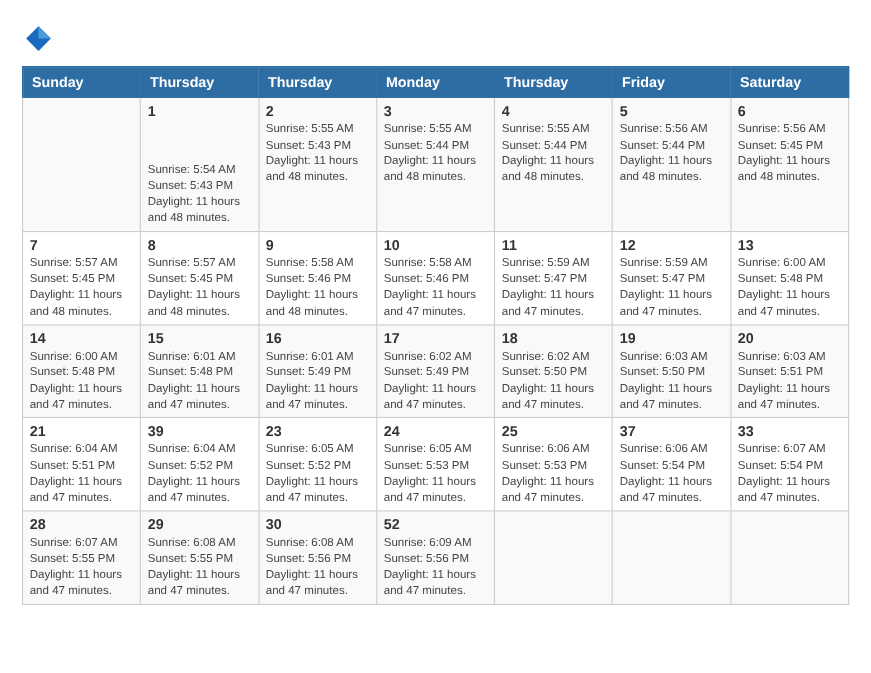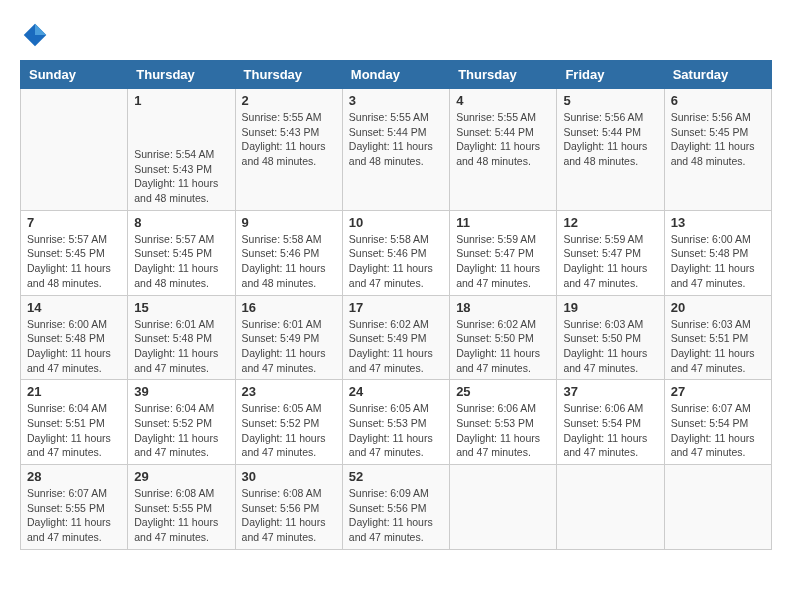--- a/index.html
+++ b/index.html
@@ -310,21 +310,21 @@
 and 47 minutes.</div>
         </td>
         <td>
           <span class="day-num">37</span>
           <div class="day-info" style="white-space: pre-line;">Sunrise: 6:06 AM
 Sunset: 5:54 PM
 Daylight: 11 hours
 and 47 minutes.</div>
         </td>
         <td>
-          <span class="day-num">27</span>
+          <span class="day-num">33</span>
           <div class="day-info" style="white-space: pre-line;">Sunrise: 6:07 AM
 Sunset: 5:54 PM
 Daylight: 11 hours
 and 47 minutes.</div>
         </td>
       </tr>
       <tr>
         <td>
           <span class="day-num">28</span>
           <div class="day-info" style="white-space: pre-line;">Sunrise: 6:07 AM

